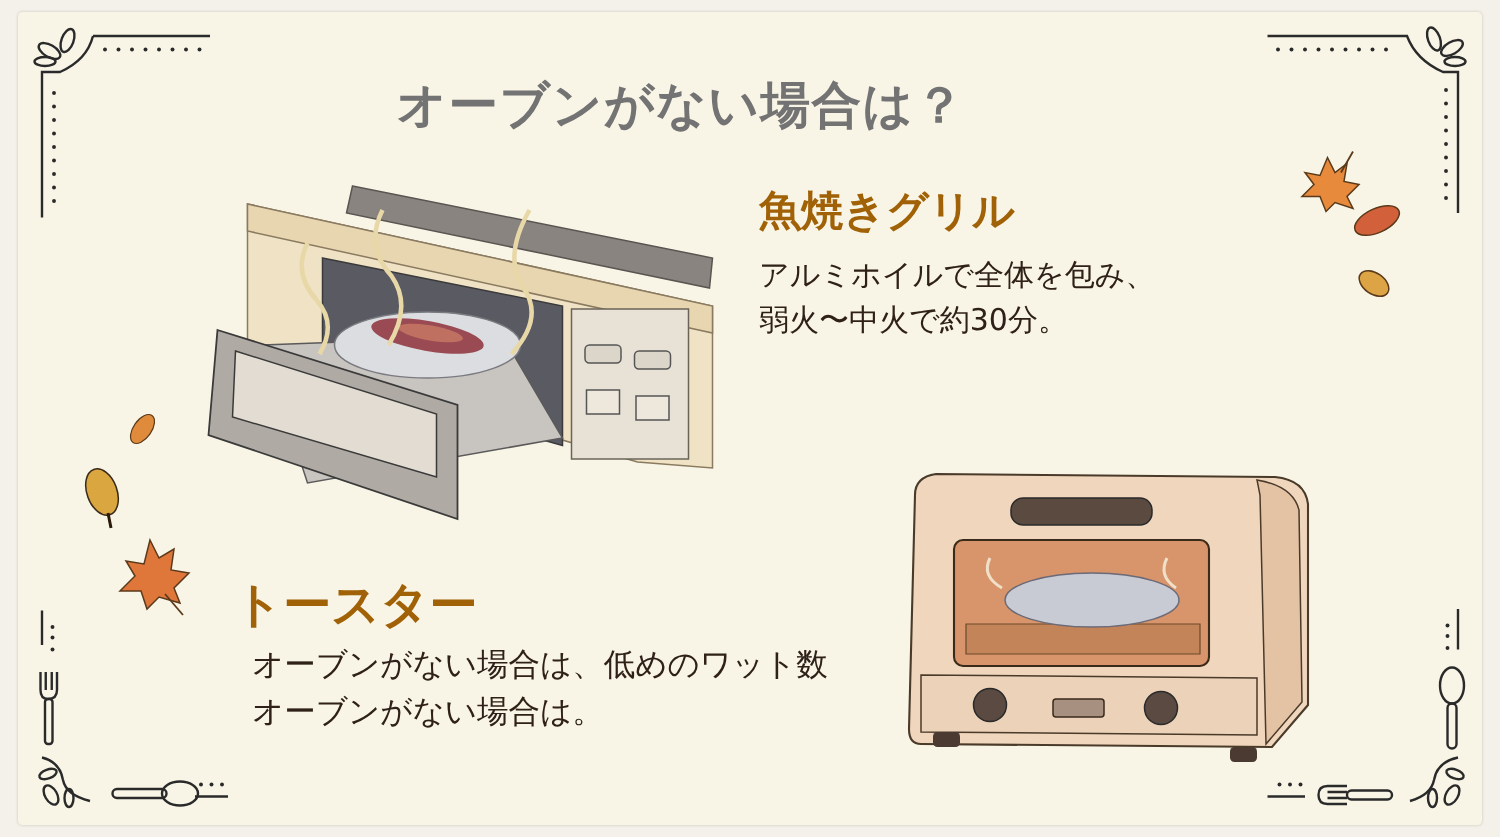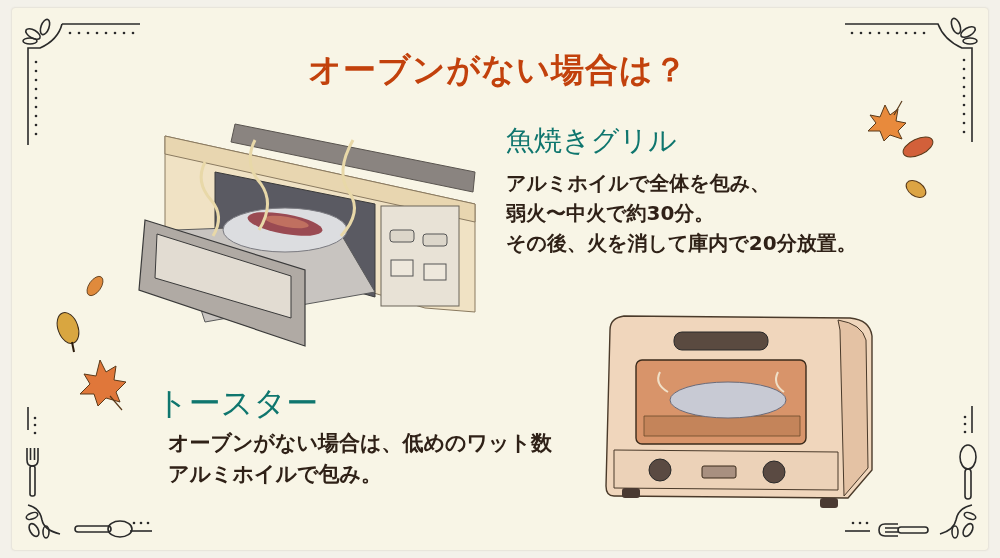--- a/index.html
+++ b/index.html
@@ -11,24 +11,24 @@
     }
     .paper {
       position: absolute; left: 12px; top: 8px; width: 976px; height: 542px;
       background: #f8f5e6;
       box-shadow: 0 0 2px rgba(120,110,90,0.35);
       border-radius: 3px;
     }
     .abs { position: absolute; }
     .title {
       left: 0; width: 908px; top: 48px; text-align: center;
-      font-size: 33px; font-weight: bold; color: #c2410c; letter-spacing: 1px; margin-left: 44px;
+      font-size: 33px; font-weight: bold; color: #737373; letter-spacing: 1px;
     }
-    .heading { font-weight: normal; color: #0f766e; }
-    .body-text { font-weight: bold; color: #2f2117; line-height: 29px; }
+    .heading { font-weight: bold; color: #a16207; }
+    .body-text { font-weight: normal; color: #2f2117; line-height: 29px; }
     .grill-heading { left: 506px; top: 122px; font-size: 28px; }
     .grill-text { left: 506px; top: 168px; font-size: 20px; line-height: 30px; }
     .toaster-heading { left: 156px; top: 382px; font-size: 32px; }
     .toaster-text { left: 168px; top: 428px; font-size: 21px; line-height: 31px; }
     .indent { padding-left: 20px; }
     svg { display: block; }
   </style>
 </head>
 <body>
 
@@ -225,20 +225,19 @@
   <rect x="22" y="188" width="18" height="10" rx="3" fill="#4a3a32"></rect>
   <rect x="220" y="198" width="18" height="10" rx="3" fill="#4a3a32"></rect>
 </svg>
 
 <div class="abs title">オーブンがない場合は？</div>
 
 <div class="abs heading grill-heading">魚焼きグリル</div>
 <div class="abs body-text grill-text">
   <div>アルミホイルで全体を包み、</div>
   <div>弱火〜中火で約30分。</div>
-  <div>その後、火を消して庫内で20分放置。</div>
 </div>
 
 <div class="abs heading toaster-heading">トースター</div>
 <div class="abs body-text toaster-text">
   <div>オーブンがない場合は、低めのワット数</div>
-  <div>アルミホイルで包み。</div>
+  <div>オーブンがない場合は。</div>
 </div>
 
 </body></html>

